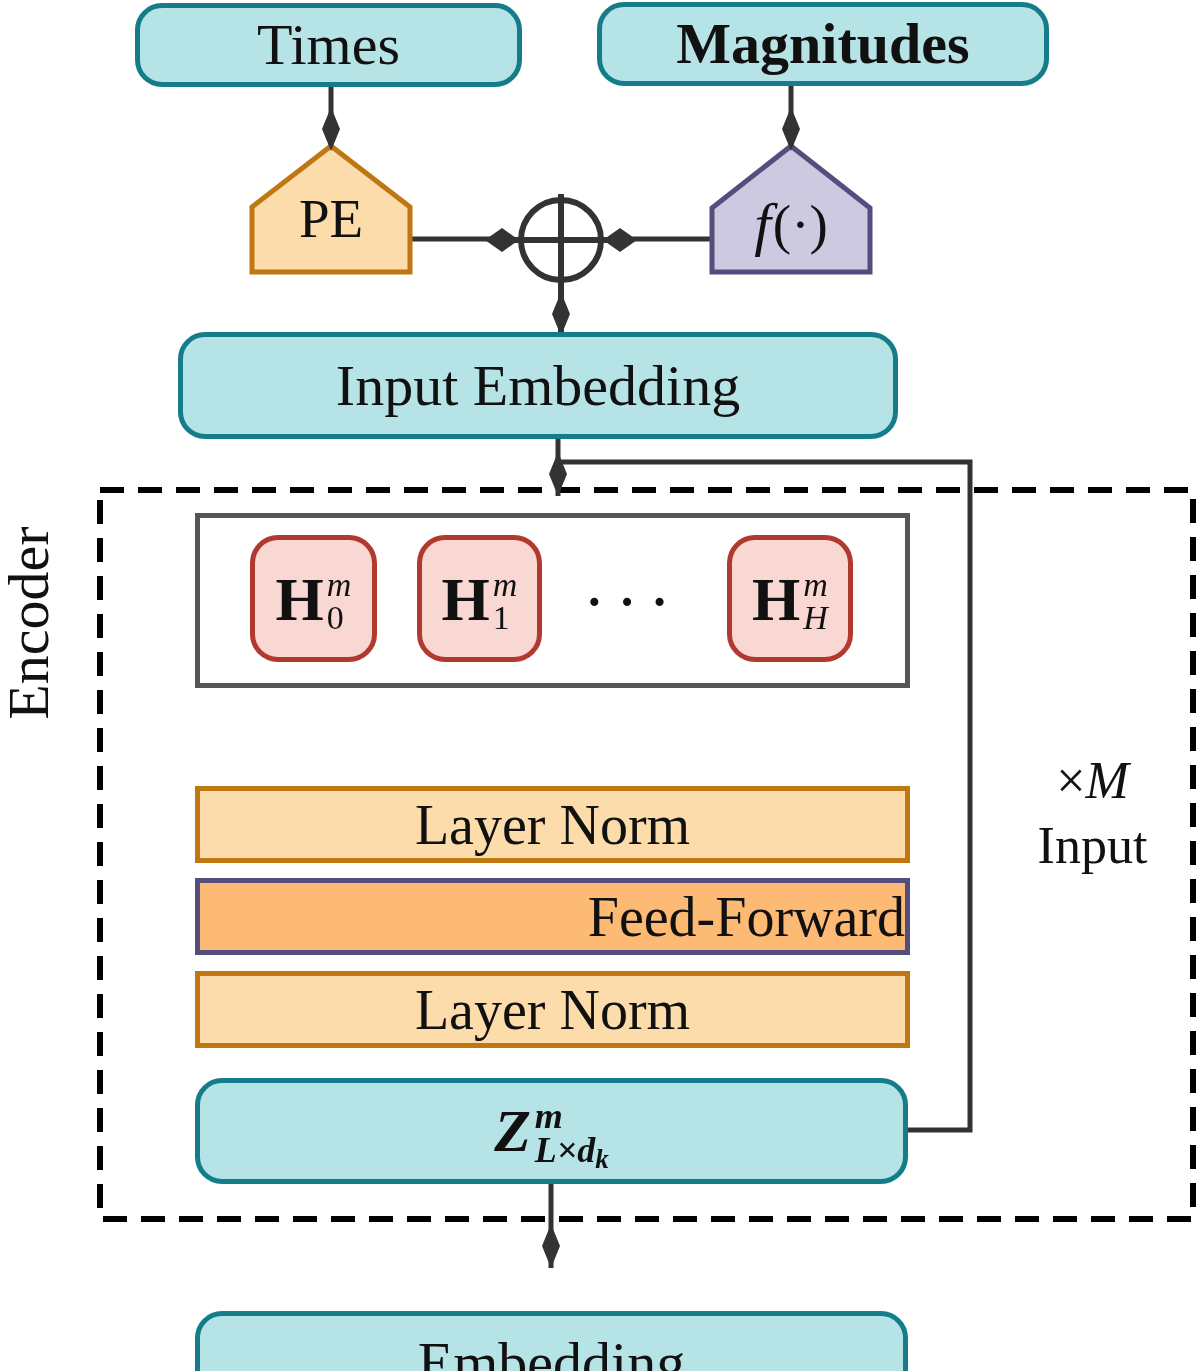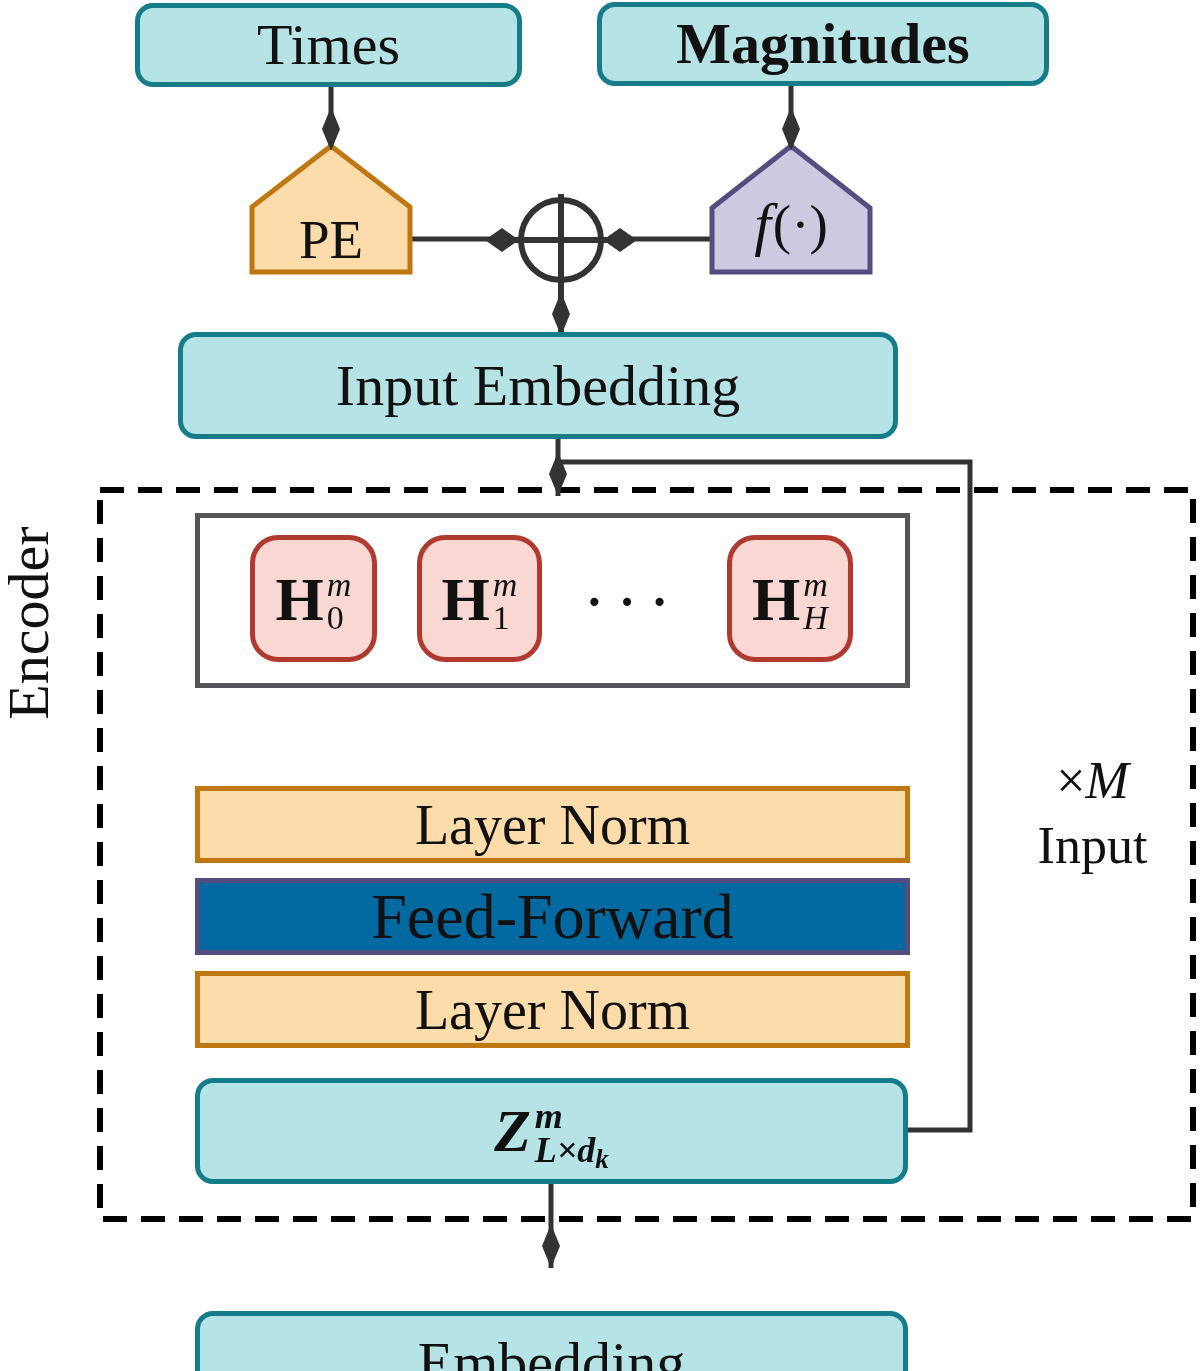--- a/index.html
+++ b/index.html
@@ -16,32 +16,33 @@
     position:absolute;
     box-sizing:border-box;
     display:flex;align-items:center;justify-content:center;
     text-align:center;
     z-index:2;
     line-height:1;
   }
   .teal{
     background:#b6e3e6;
     border:5px solid #157d8a;
-    border-radius:18px;
+    border-radius:27px;
     font-size:58px;
   }
   .orange{
     background:#fbdcaa;
     border:5px solid #bf7712;
     font-size:56px;
   }
   .purple{
-    background:#0369a1;
+    background:#fdba74;
     border:5px solid #534e7d;
-    font-size:64px;
+    font-size:56px;
+    justify-content:flex-end;
   }
   .headsbox{
     background:#ffffff;
     border:5px solid #54565a;
   }
   .pinkbox{
     background:#f9d8d4;
     border:5px solid #b03a30;
     border-radius:28px;
   }
@@ -116,21 +117,21 @@
     <polygon points="603,240 620,228 637,240 620,252" fill="#333333"></polygon>
   </svg>
 
   <div class="box teal" style="left:135px;top:3px;width:387px;height:84px;">
     <span>Times</span>
   </div>
   <div class="box teal" style="left:597px;top:2px;width:452px;height:84px;font-weight:bold;">
     <span>Magnitudes</span>
   </div>
 
-  <div class="box plain pent-label" style="left:252px;top:197px;width:158px;height:84px;">
+  <div class="box plain pent-label" style="left:252px;top:176px;width:158px;height:84px;">
     <span>PE</span>
   </div>
   <div class="box plain pent-label" style="left:712px;top:182px;width:158px;height:84px;">
     <span class="fname">f</span>
       <span>(·)</span>
   </div>
 
   <div class="box teal" style="left:178px;top:332px;width:720px;height:107px;">
     <span>Input Embedding</span>
   </div>

